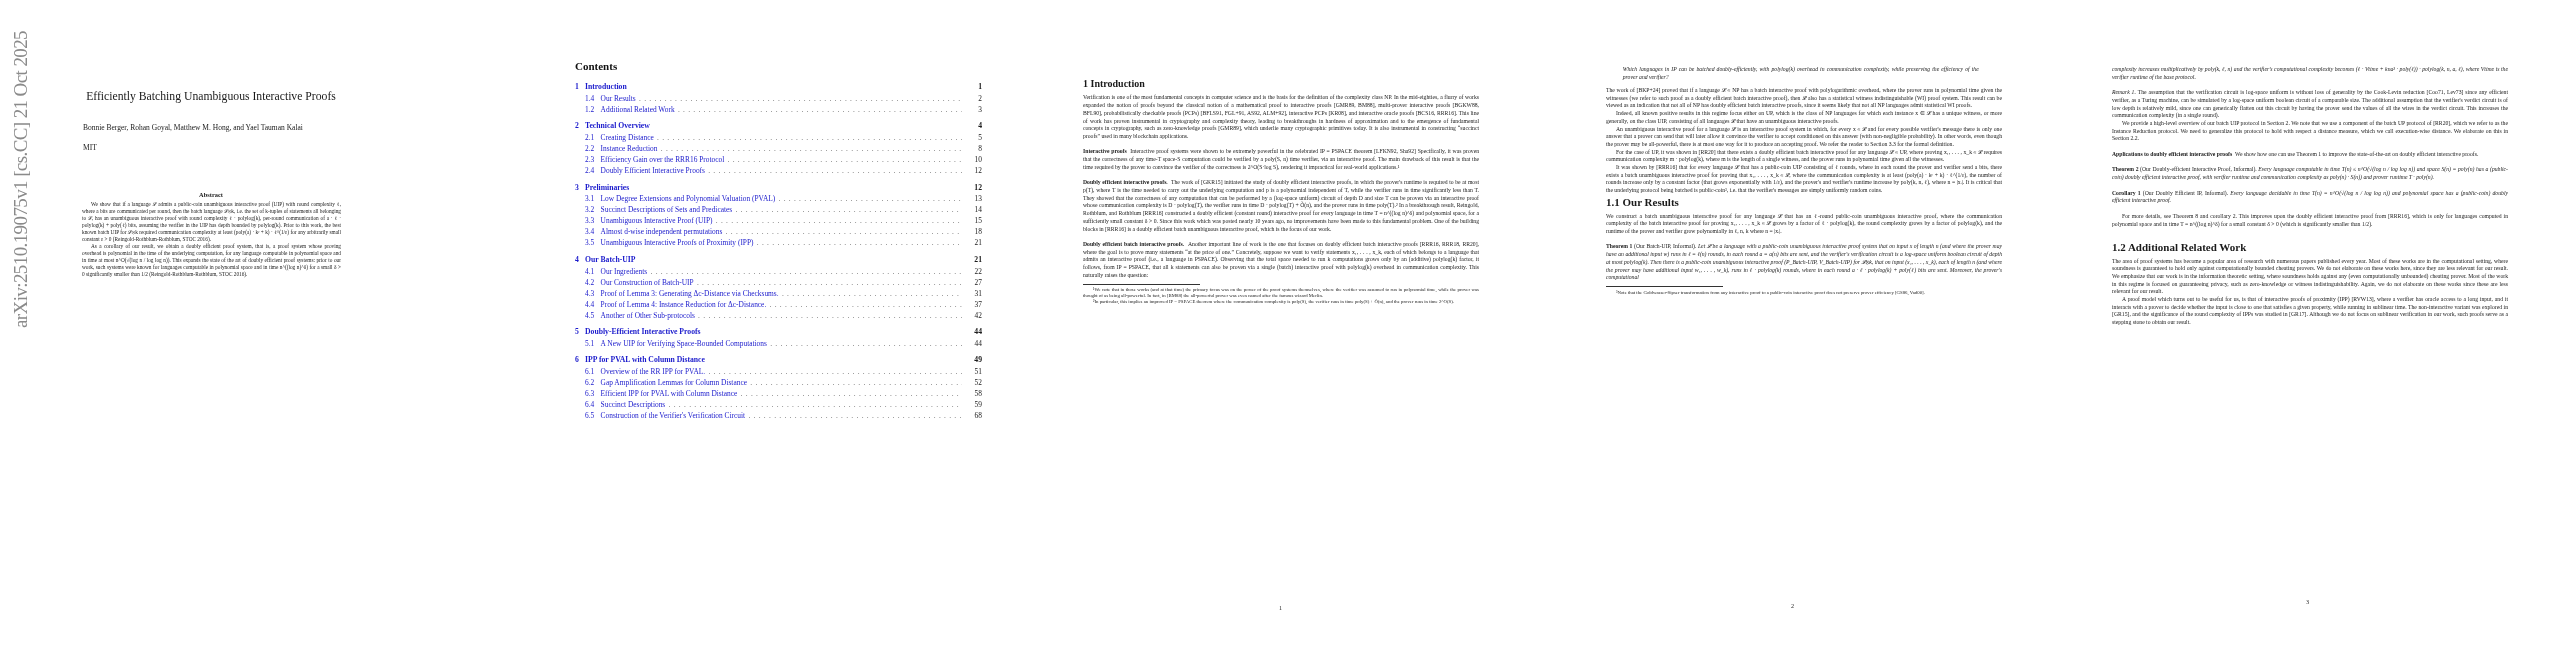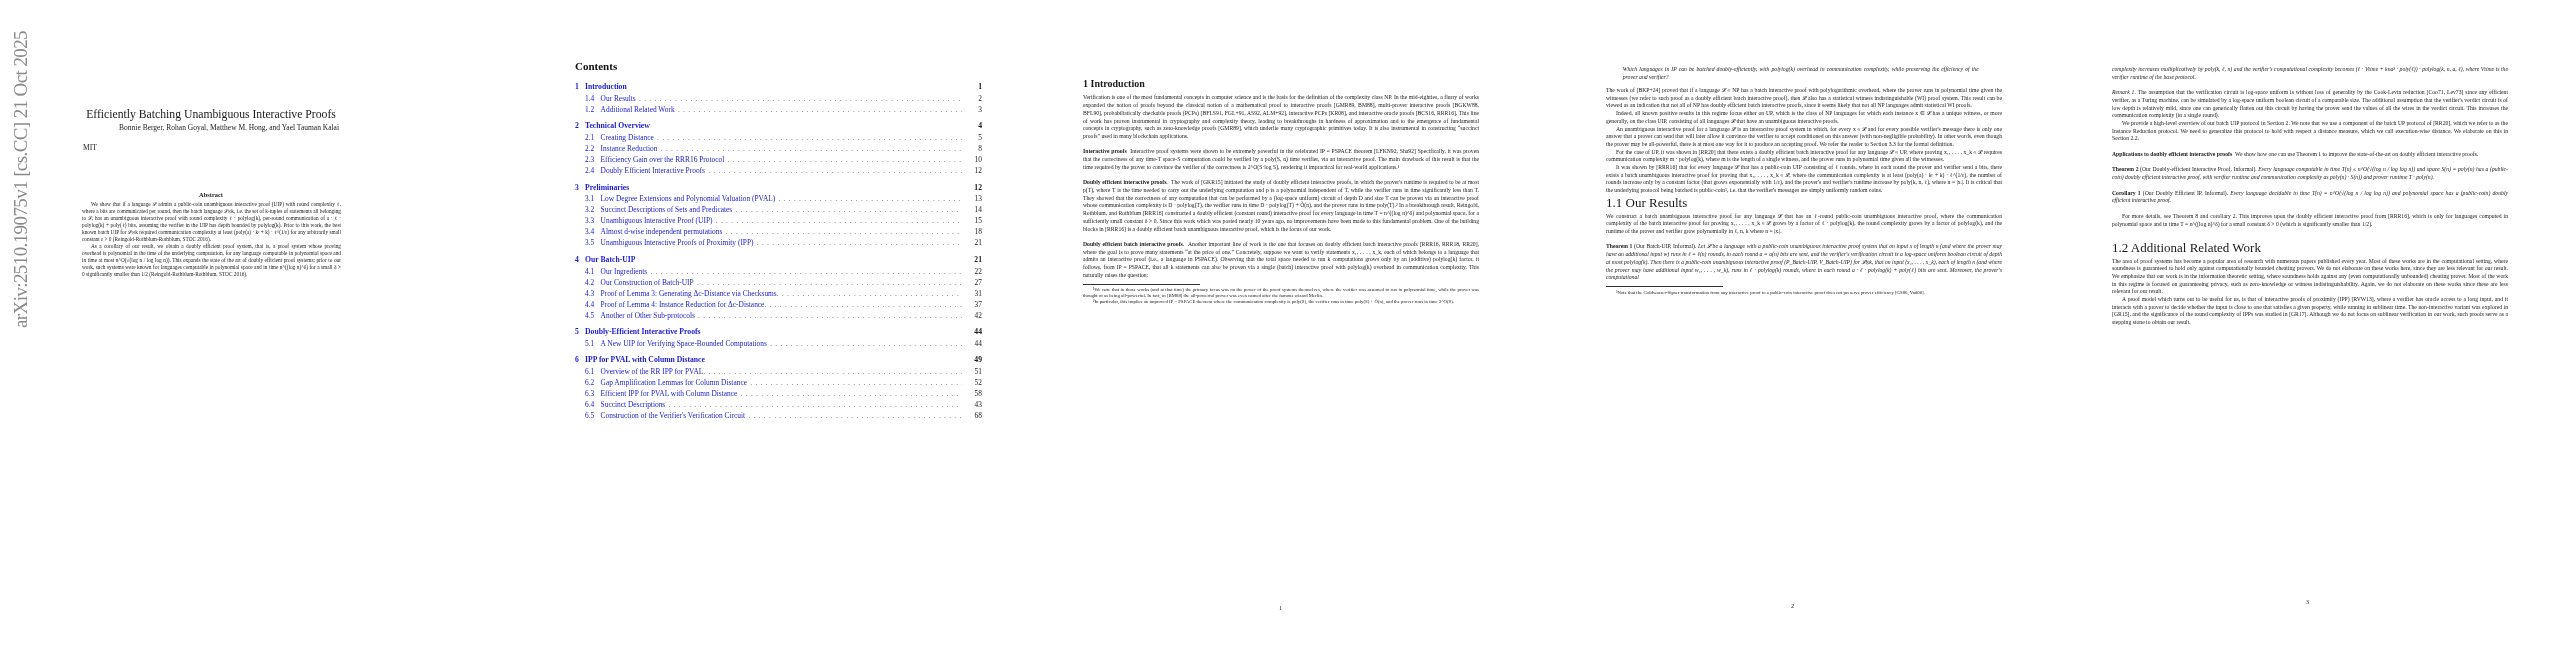--- a/index.html
+++ b/index.html
@@ -8,23 +8,23 @@
   .page { position:absolute; top:0; height:667px; background:#fff; }
   .p0 { left:0; width:511px; }
   .p1 { left:511px; width:511px; }
   .p2 { left:1023px; width:511px; }
   .p3 { left:1534px; width:511px; }
   .p4 { left:2045px; width:531px; }
   .arxiv { position:absolute; left:10px; top:89px; width:33px; height:239px;
            font-family:"Liberation Serif",serif; color:#8a8a8a; font-size:19px;
            writing-mode:vertical-rl; transform:rotate(180deg); letter-spacing:-0.6px;
            white-space:nowrap; }
-  .title { position:absolute; left:83px; top:108px; width:256px; text-align:center;
+  .title { position:absolute; left:83px; top:90px; width:256px; text-align:center;
            font-family:"Liberation Serif",serif; font-size:11.7px; }
-  .authors { position:absolute; left:83px; top:123px; width:256px; text-align:right;
+  .authors { position:absolute; left:83px; top:123px; width:256px; text-align:left;
              font-family:"Liberation Serif",serif; font-size:7.5px; }
   .affil { position:absolute; left:83px; top:143px; width:256px; 
            font-family:"Liberation Serif",serif; font-size:7.5px; }
   .abs-title { position:absolute; left:83px; top:191px; width:256px; text-align:center;
                font-family:"Liberation Serif",serif; font-weight:bold; font-size:6.4px; }
   .abs-body { position:absolute; left:82px; top:201px; width:259px;
               font-family:"Liberation Serif",serif; font-size:5.3px; line-height:7px;
               text-align:justify; }
   .abs-body p { margin:0; text-indent:9px; }
   .toc { position:absolute; left:575px; top:60px; width:407px;
@@ -38,21 +38,21 @@
   .toc-row .lbl { white-space:nowrap; }
   .toc-row .dots { flex:1; overflow:hidden; white-space:nowrap; color:#555; letter-spacing:3.3px; margin:0 3.3px; }
   .toc-row .pg { width:16.7px; text-align:right; color:#1a1a1a; font-weight:normal; }
   .toc-row.main .pg { font-weight:bold; }
   .col { position:absolute; font-family:"Liberation Serif",serif; font-size:5.7px;
          line-height:7.7px; text-align:justify; color:#1a1a1a; }
   .col p { margin:0; }
   .col .ind { text-indent:10px; }
   .col .gap { height:7.8px; }
   .col h1 { font-size:10px; margin:0 0 6.7px 0; font-weight:bold; }
-  .col h3 { font-size:13px; margin:4.4px 0 5.6px 0; font-weight:normal; }
+  .col h3 { font-size:11px; margin:4.4px 0 5.6px 0; font-weight:bold; }
   .col b { font-weight:bold; }
   .fnrule { width:117px; border-top:0.6px solid #333; margin:4.4px 0 2.2px 0; }
   .fn { font-size:4.8px; line-height:6.1px; }
   .pagenum { position:absolute; font-family:"Liberation Serif",serif; font-size:6.1px; }
   .quote { margin:0 0 5.6px 16.7px !important; width:233px; }
 </style>
 </head>
 <body>
 
 <div class="page p0">
@@ -235,21 +235,21 @@
         <div class="toc-row sub">
           <span class="num">6.3</span>
           <span class="lbl">Efficient IPP for PVAL with Column Distance</span>
           <span class="dots">........................................................................................................................................................................................................</span>
           <span class="pg">58</span>
         </div>
         <div class="toc-row sub">
           <span class="num">6.4</span>
           <span class="lbl">Succinct Descriptions</span>
           <span class="dots">........................................................................................................................................................................................................</span>
-          <span class="pg">43</span>
+          <span class="pg">59</span>
         </div>
         <div class="toc-row sub">
           <span class="num">6.5</span>
           <span class="lbl">Construction of the Verifier's Verification Circuit</span>
           <span class="dots">........................................................................................................................................................................................................</span>
           <span class="pg">68</span>
         </div>
       </div>
     </div>
 </div>

